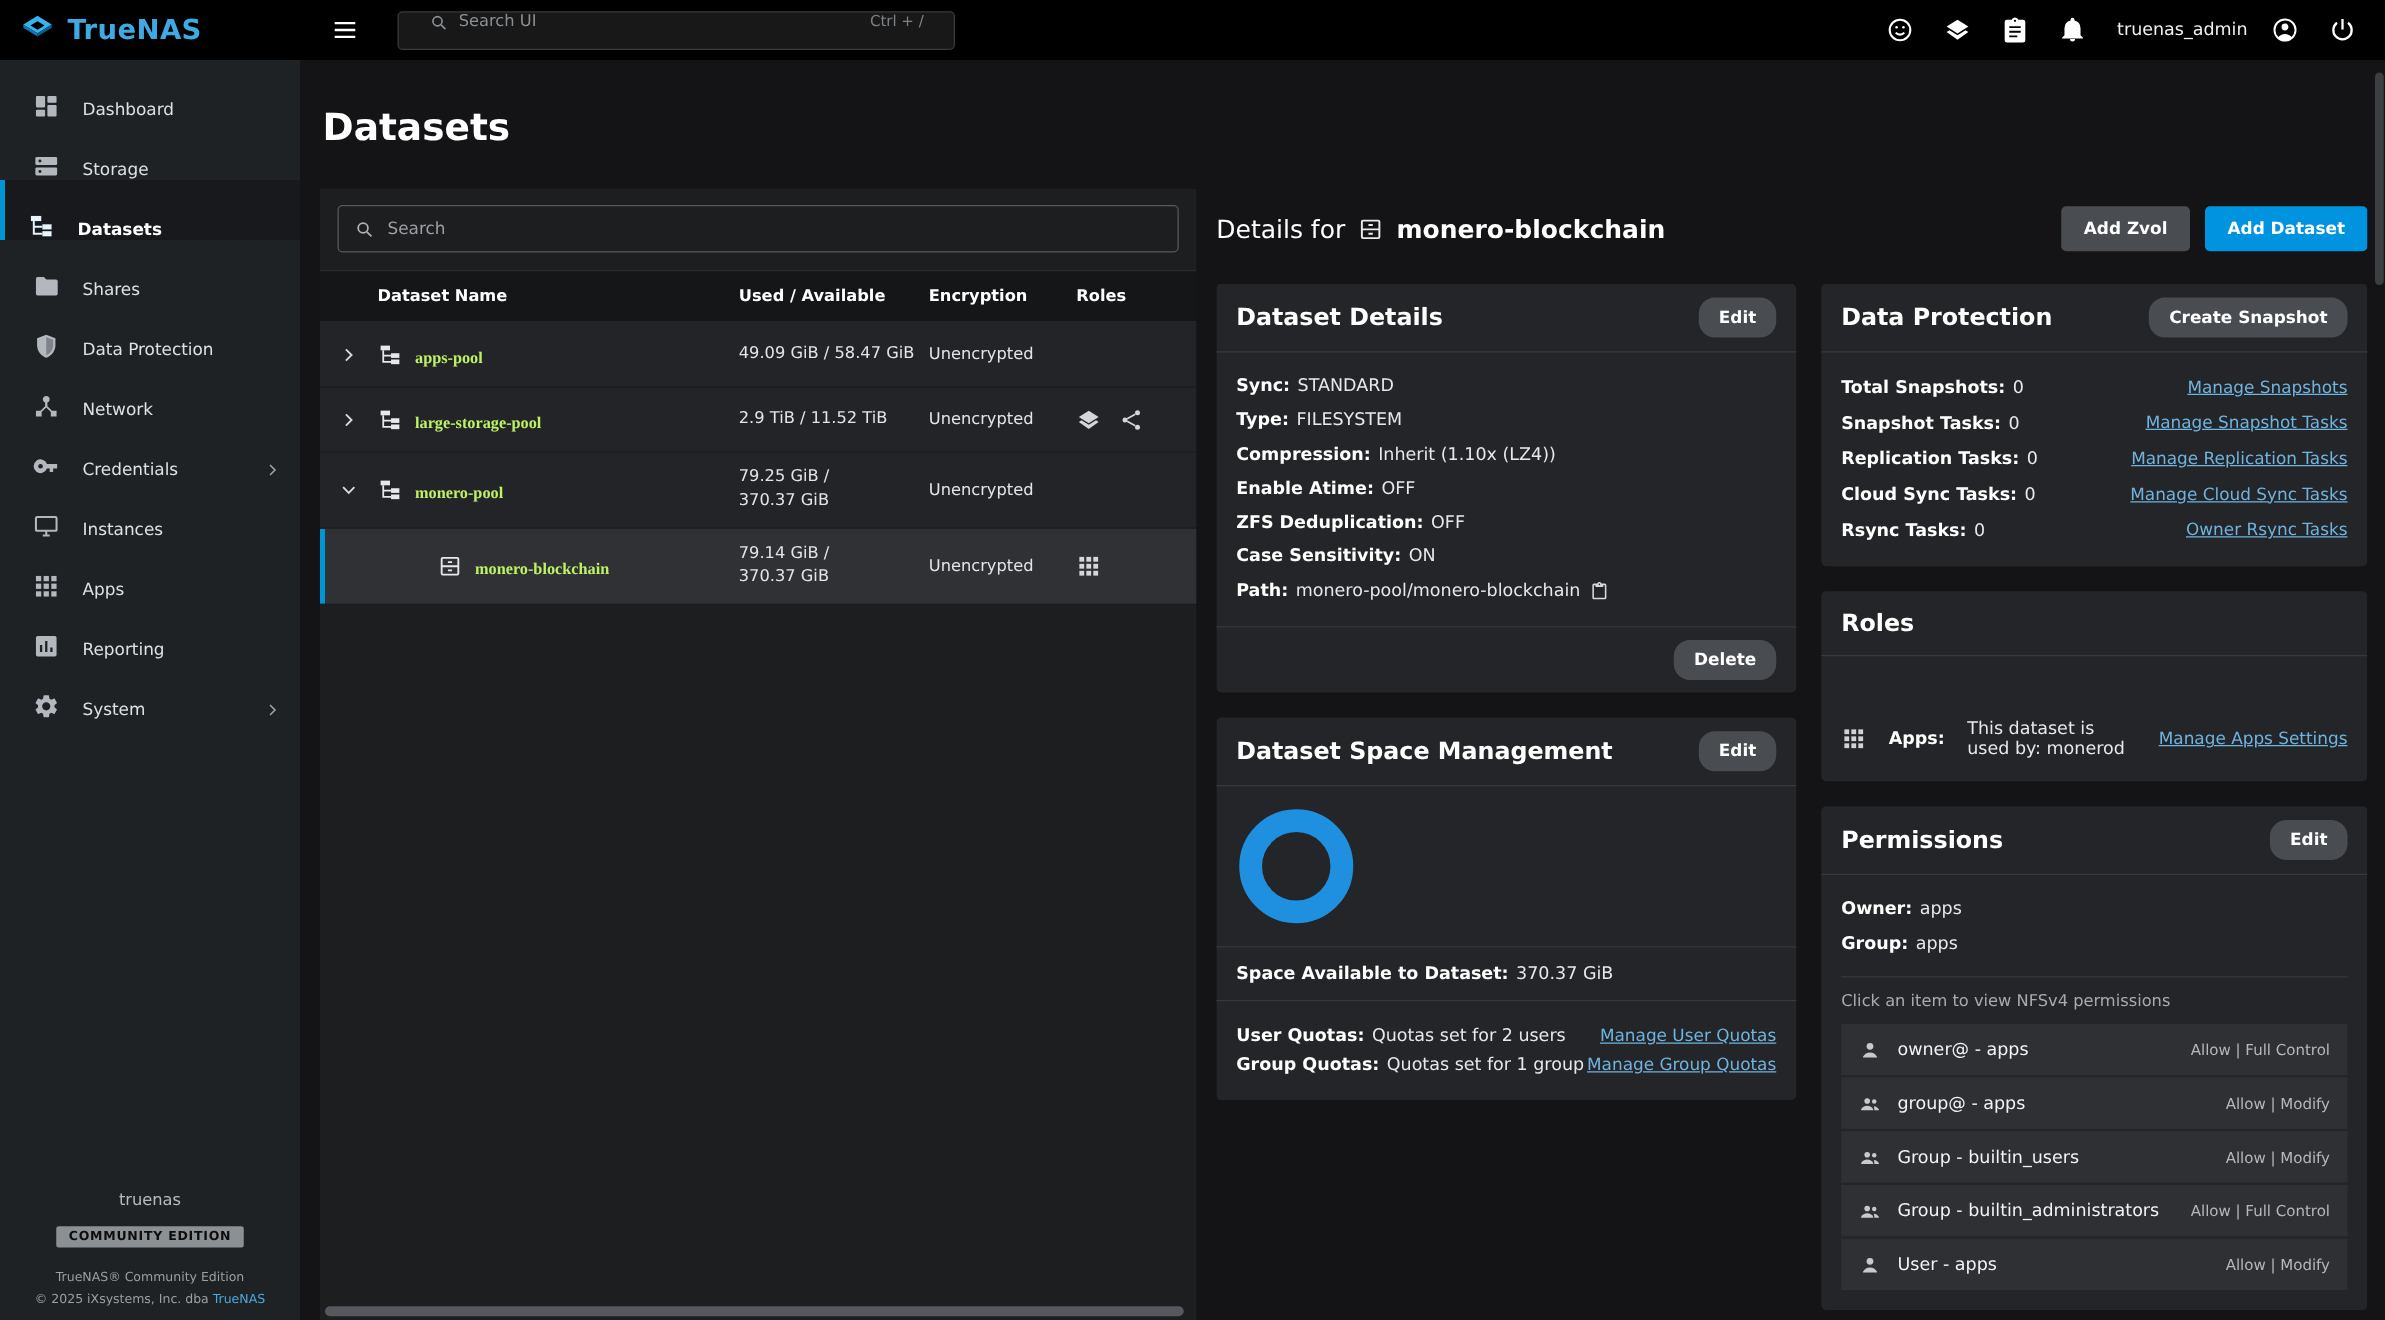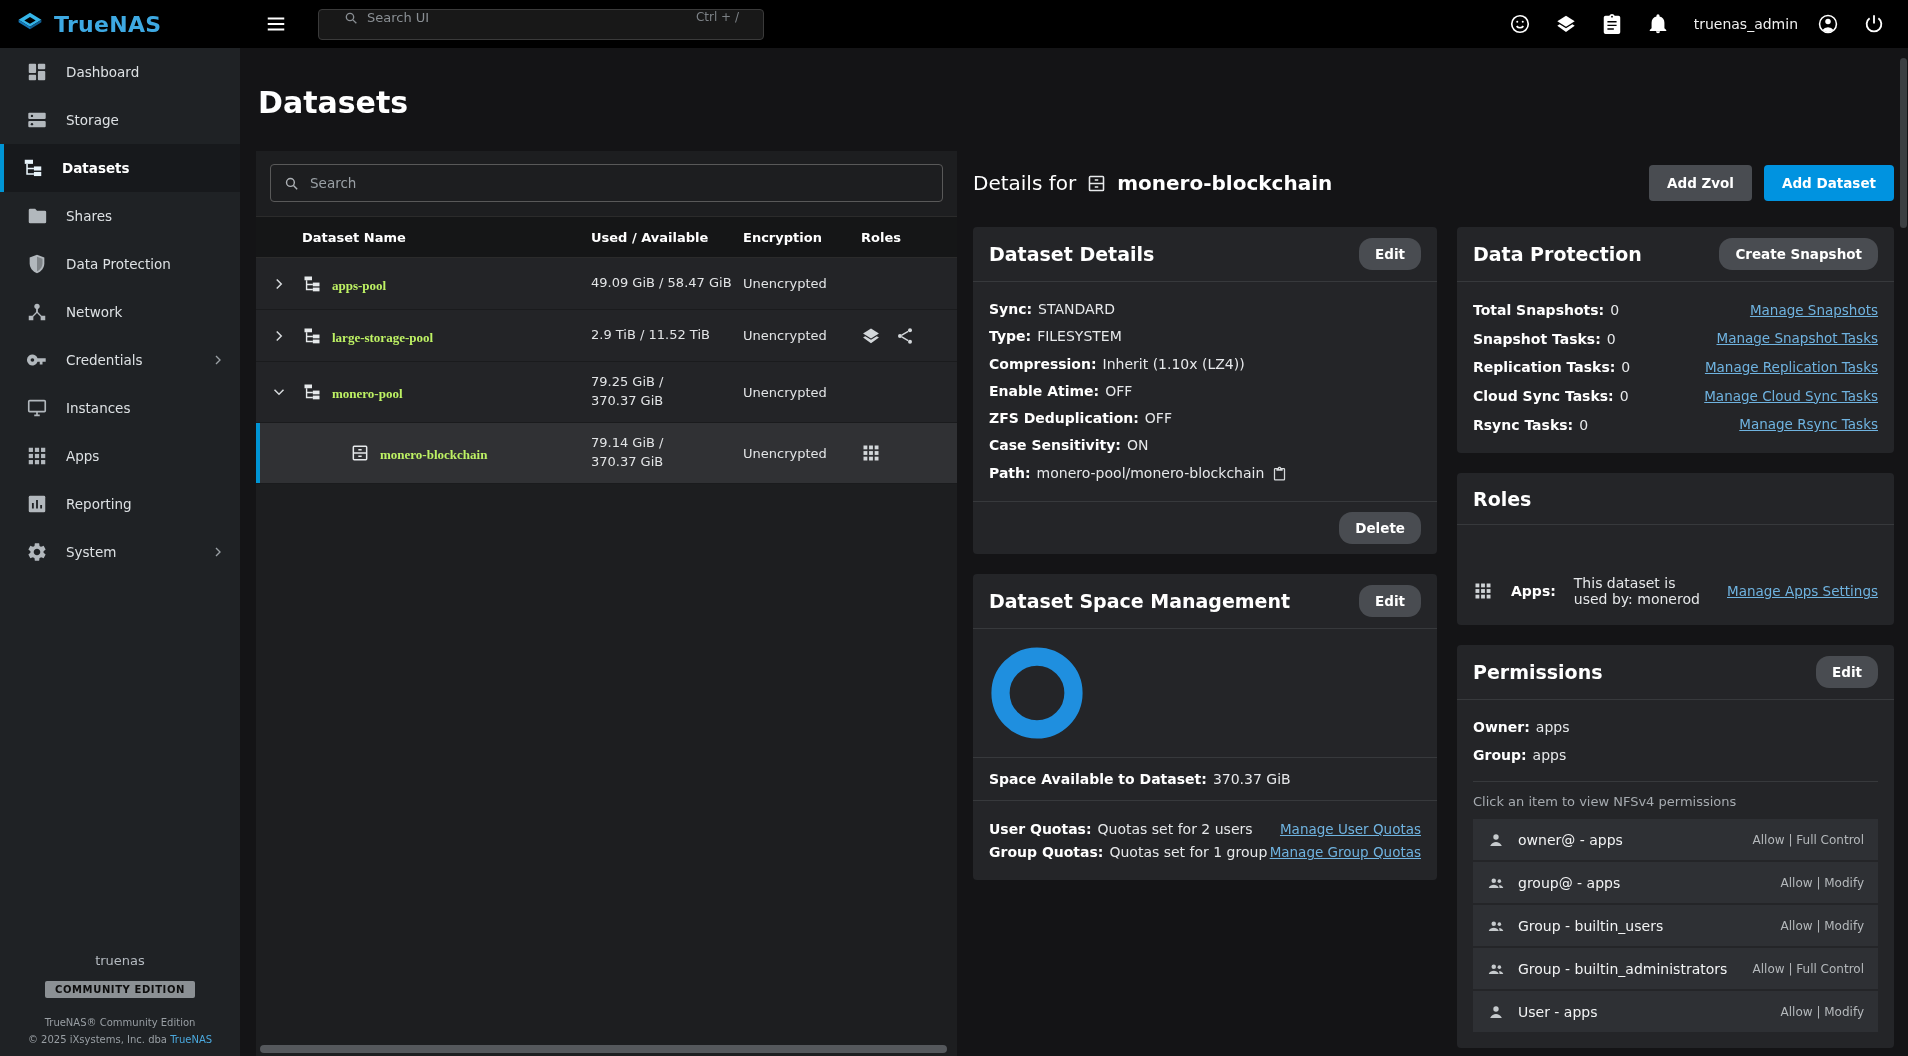--- a/index.html
+++ b/index.html
@@ -21,21 +21,21 @@
   .top-search input::placeholder { color:#8a8f94; }
   .shortcut { color:#7c8186; font-size:12px; white-space:nowrap; }
   .top-actions { margin-left:auto; display:flex; align-items:center; gap:6px; padding-right:14px; }
   .username { font-size:14px; color:#f0f0f0; margin:0 4px 0 10px; }
 
   
   .shell { display:flex; height:1008px; }
 
   
   .sidebar { width:240px; flex:none; background:#1f2225; display:flex; flex-direction:column; }
-  .side-item { height:48px; display:flex; align-items:center; gap:18px; padding-left:22px; color:#dde1e4; font-size:13.5px; cursor:pointer; border-left:4px solid transparent; }
+  .side-item { height:48px; display:flex; align-items:flex-end; gap:18px; padding-left:22px; color:#dde1e4; font-size:13.5px; cursor:pointer; border-left:4px solid transparent; }
   .side-item .sicon { width:22px; height:22px; color:#b2b8bd; flex:none; }
   .side-item .sicon svg { width:22px; height:22px; }
   .side-item.active { background:#17191c; border-left-color:#0095d5; padding-left:18px; }
   .side-item.active .slabel { color:#fff; font-weight:bold; }
   .side-item.active .sicon { color:#e8f4fb; }
   .chev { margin-left:auto; margin-right:14px; color:#9aa0a5; }
   .chev svg { width:16px; height:16px; }
   .side-footer { margin-top:auto; text-align:center; padding-bottom:8px; }
   .host { color:#b4bac0; font-size:13px; margin-bottom:12px; }
   .badge { display:inline-block; background:#8b9094; color:#0d0d0d; font-size:10px; font-weight:bold; letter-spacing:.6px; padding:3px 10px; border-radius:2px; margin-bottom:16px; }
@@ -582,21 +582,21 @@
                     <span class="link">Manage Replication Tasks</span>
                   </div>
                 <div class="dp-row">
                     <b>Cloud Sync Tasks:</b>
                     <span>0</span>
                     <span class="link">Manage Cloud Sync Tasks</span>
                   </div>
                 <div class="dp-row">
                     <b>Rsync Tasks:</b>
                     <span>0</span>
-                    <span class="link">Manage Rsync Tasks</span>
+                    <span class="link">Owner Rsync Tasks</span>
                   </div>
               </div>
             </div>
 
             <div class="card">
               <div class="card-head">
                 <span class="card-title">Roles</span>
               </div>
               <div class="card-body">
                 <div class="roles-row">

